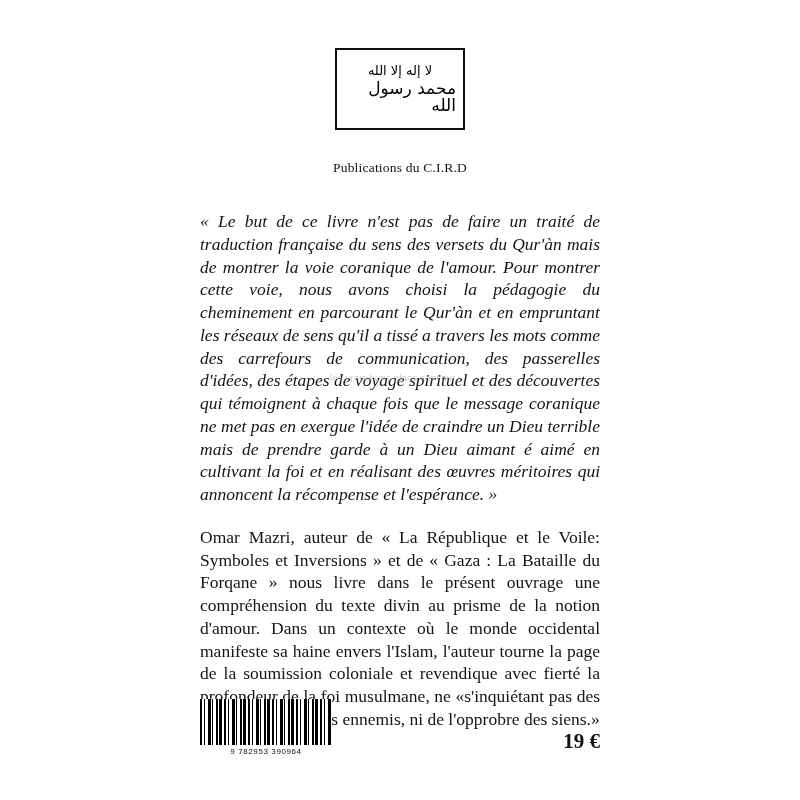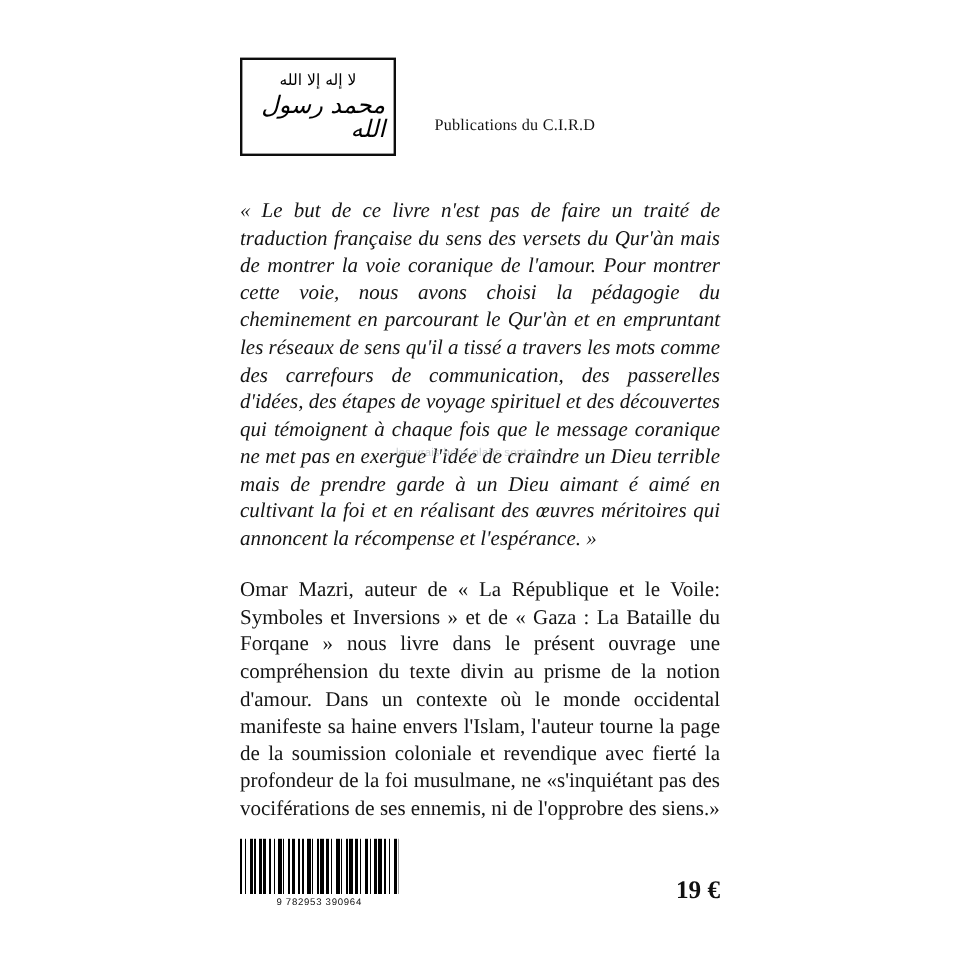--- a/index.html
+++ b/index.html
@@ -38,24 +38,23 @@
     top: 0;
     width: 800px;
     height: 800px;
     box-sizing: border-box;
     padding: 40px 200px 30px 200px;
   }
 
   
   .logo-wrap {
     display: flex;
-    flex-direction: row;
+    flex-direction: column;
     align-items: center;
     margin-top: 8px;
-    gap: 32px;
   }
   .logo-box {
     width: 130px;
     height: 82px;
     border: 2px solid #0d0d0d;
     background: #ffffff;
     display: flex;
     align-items: center;
     justify-content: center;
     box-sizing: border-box;
@@ -72,26 +71,25 @@
   .shahada-line1 {
     font-family: "DejaVu Sans", sans-serif;
     font-size: 13px;
     line-height: 1;
     color: #000;
     letter-spacing: -0.5px;
     direction: rtl;
   }
   .shahada-line2 {
     font-family: "DejaVu Sans", sans-serif;
-    font-size: 20px;
+    font-size: 17px;
     line-height: 1;
     color: #000;
     direction: rtl;
     margin-top: 1px;
-    font-style: italic;
   }
   .publisher {
     margin-top: 30px;
     font-family: "Liberation Serif", serif;
     font-size: 13.5px;
     color: #121212;
     letter-spacing: 0.2px;
     text-align: center;
   }
 

